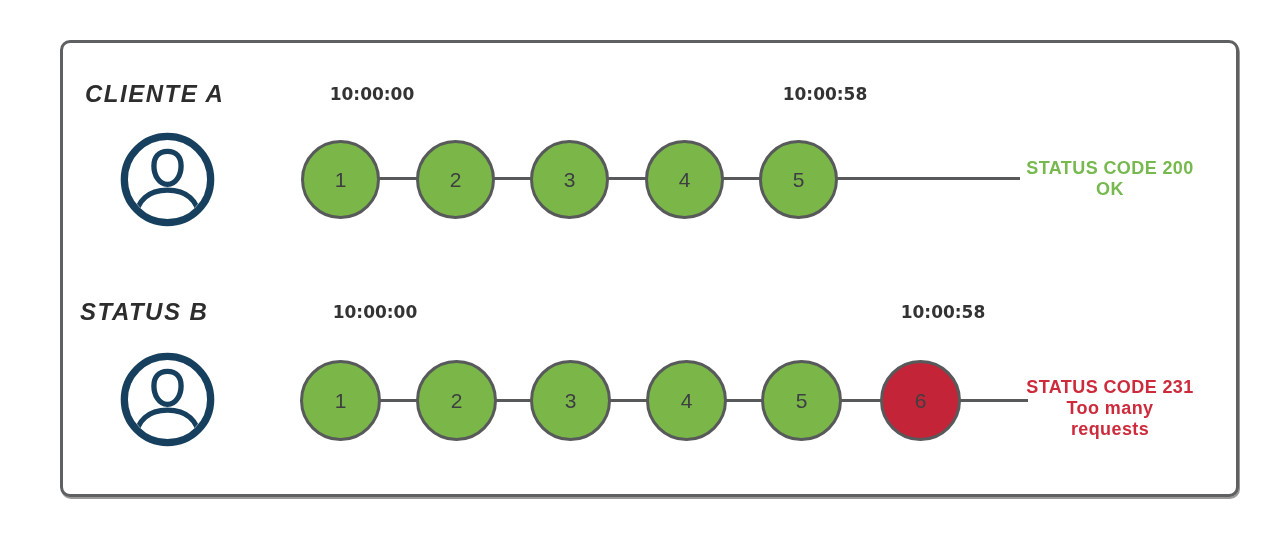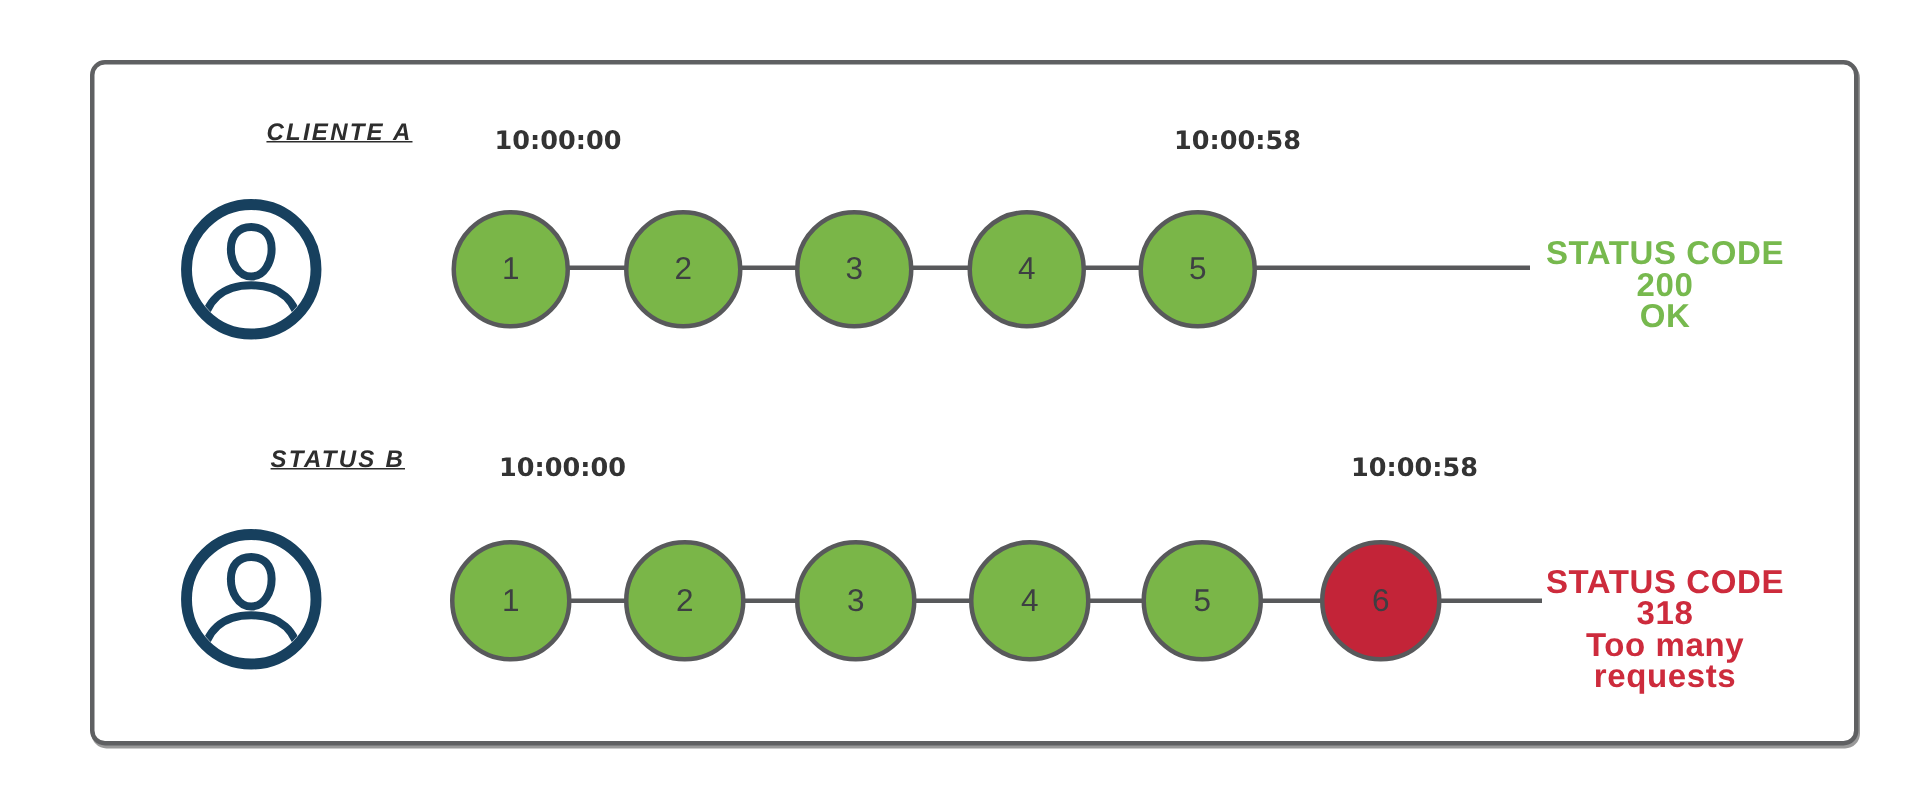--- a/index.html
+++ b/index.html
@@ -12,24 +12,24 @@
   }
   
   .frame{
     position:absolute;left:60px;top:40px;width:1179px;height:457px;
     border:3px solid #5f6062;border-radius:10px;
     box-shadow:1px 2px 0 rgba(70,70,70,.55);
     background:#ffffff;box-sizing:border-box;
   }
   
   .client-label{
-    position:absolute;width:190px;text-align:right;
+    position:absolute;width:190px;text-align:left;
     font-family:"Liberation Sans",sans-serif;
-    font-size:16px;font-weight:700;font-style:italic;
-    letter-spacing:1.5px;color:var(--label,#2d2d2d);text-decoration:underline;
+    font-size:24px;font-weight:700;font-style:italic;
+    letter-spacing:1.5px;color:var(--label,#2d2d2d);
   }
   .client-label.a{left:85px;top:80px;}
   .client-label.b{left:80px;top:298px;}
   
   .avatar{position:absolute;width:97px;height:97px;}
   .avatar.a{left:119px;top:131px;}
   .avatar.b{left:119px;top:351px;}
   
   .timestamp{
     position:absolute;font-family:"DejaVu Sans",sans-serif;
@@ -64,21 +64,21 @@
   .row-b .circle:nth-child(1){left:300px;}
   .row-b .circle:nth-child(2){left:416px;}
   .row-b .circle:nth-child(3){left:530px;}
   .row-b .circle:nth-child(4){left:646px;}
   .row-b .circle:nth-child(5){left:761px;}
   .row-b .circle:nth-child(6){left:880px;}
   
   .status{
     position:absolute;width:168px;text-align:center;
     font-family:"Liberation Sans",sans-serif;
-    font-weight:700;font-size:22px;line-height:21px;
+    font-weight:700;font-size:18px;line-height:21px;
     letter-spacing:.4px;
   }
   .status.a{left:1026px;top:158px;color:var(--ok_text,#77b94e);}
   .status.b{left:1026px;top:377px;color:var(--blocked_text,#cd2b3c);}
 </style>
 </head>
 <body>
 
 <div id="stage">
   <div class="frame"></div>
@@ -146,17 +146,17 @@
     <div>
       <div class="circle ok">1</div>
       <div class="circle ok">2</div>
       <div class="circle ok">3</div>
       <div class="circle ok">4</div>
       <div class="circle ok">5</div>
       <div class="circle blocked">6</div>
     </div>
 
     <div class="status b">
-      <div>STATUS CODE 318</div>
+      <div>STATUS CODE 231</div>
       <div>Too many requests</div>
     </div>
   </div>
 </div>
 
 </body></html>

